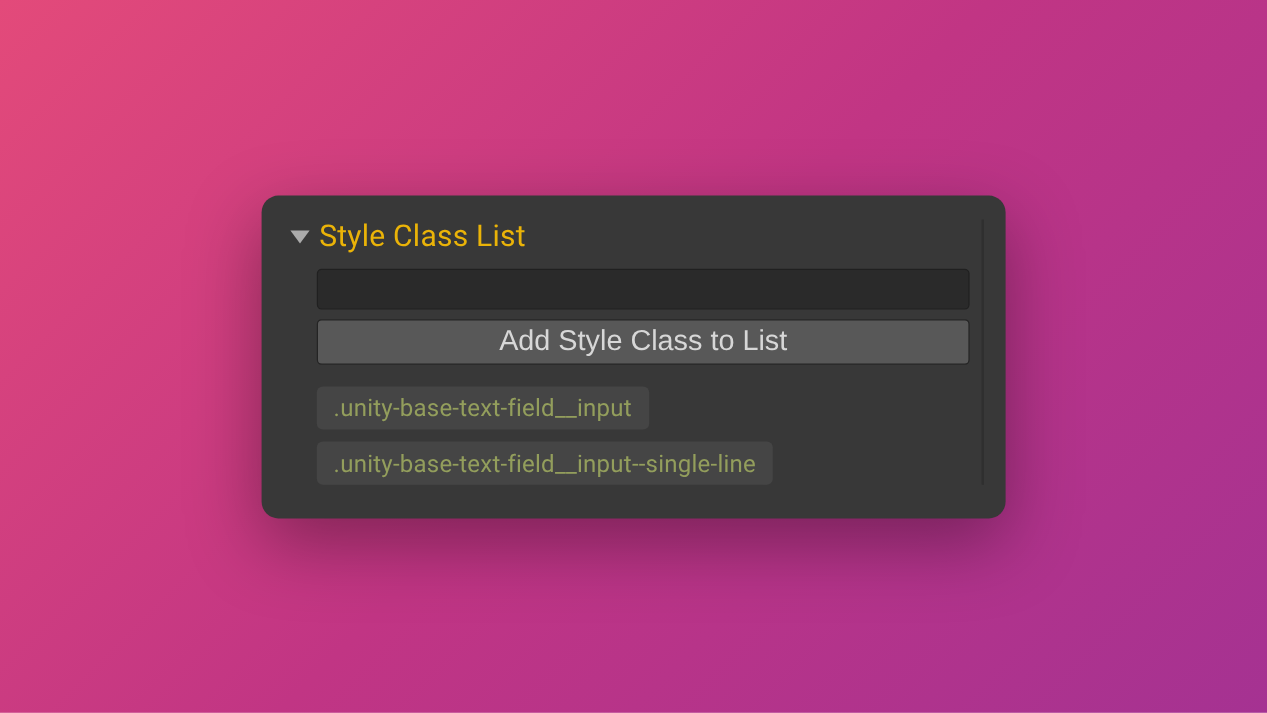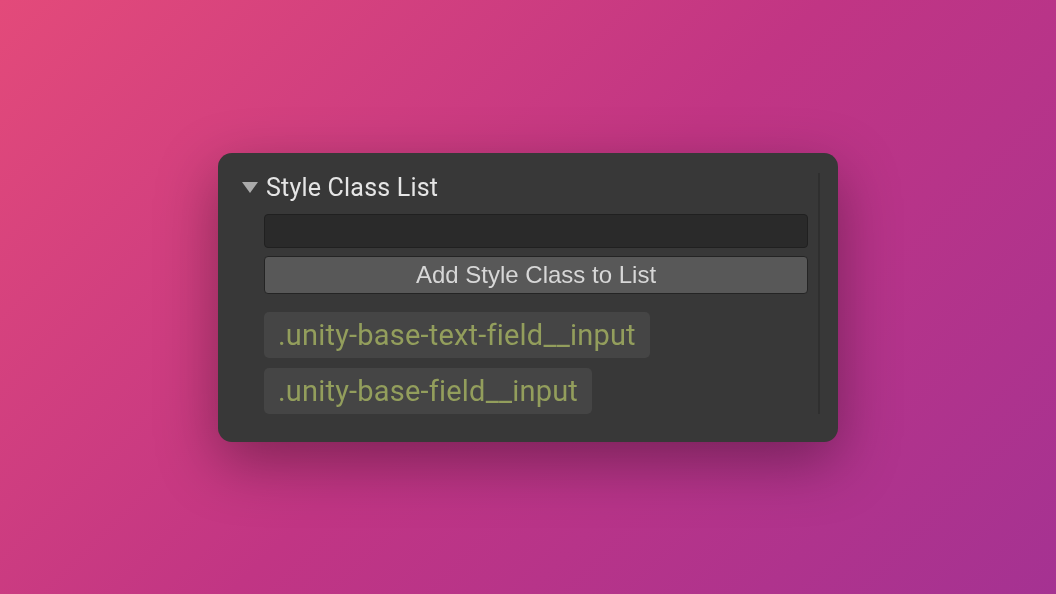--- a/index.html
+++ b/index.html
@@ -38,21 +38,21 @@
     }
     .foldout-arrow {
       width: 0;
       height: 0;
       border-left: 8px solid transparent;
       border-right: 8px solid transparent;
       border-top: 11px solid #ababab;
       cursor: pointer;
     }
     .section-title {
-      color: #e5e5e5;
+      color: #eab308;
       font-size: 25px;
       font-weight: 400;
       letter-spacing: 0.2px;
     }
     .controls {
       padding-left: 28px;
       padding-right: 0;
     }
     .text-input {
       width: 100%;
@@ -92,39 +92,39 @@
       display: inline-flex;
       align-items: center;
       align-self: flex-start;
       background: #454545;
       border-radius: 5px;
       padding: 6px 14px;
       cursor: pointer;
     }
     .class-pill-text {
       color: #939e5c;
-      font-size: 29px;
+      font-size: 20px;
       letter-spacing: 0.2px;
     }
   </style>
 </head>
 <body>
 
 <div class="panel">
   <div class="panel-inner">
     <div class="section-header">
       <div class="foldout-arrow"></div>
       <div class="section-title">Style Class List</div>
     </div>
     <div class="controls">
       <input type="text" class="text-input" value="" style="">
       <button class="btn">Add Style Class to List</button>
       <div class="class-pill-list">
         <div class="class-pill">
           <span class="class-pill-text">.unity-base-text-field__input</span>
         </div>
         <div class="class-pill">
-          <span class="class-pill-text">.unity-base-field__input</span>
+          <span class="class-pill-text">.unity-base-text-field__input--single-line</span>
         </div>
       </div>
     </div>
   </div>
 </div>
 
 </body></html>

